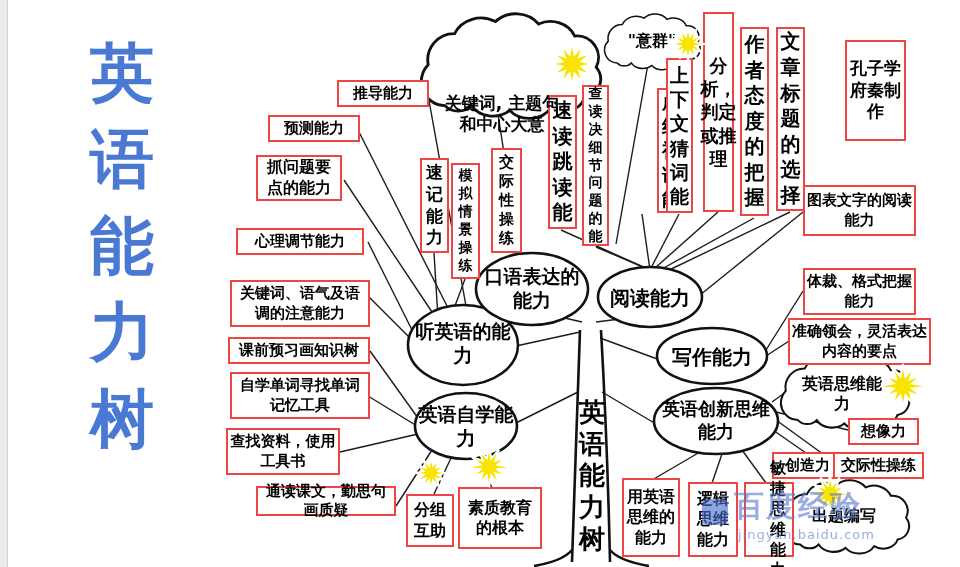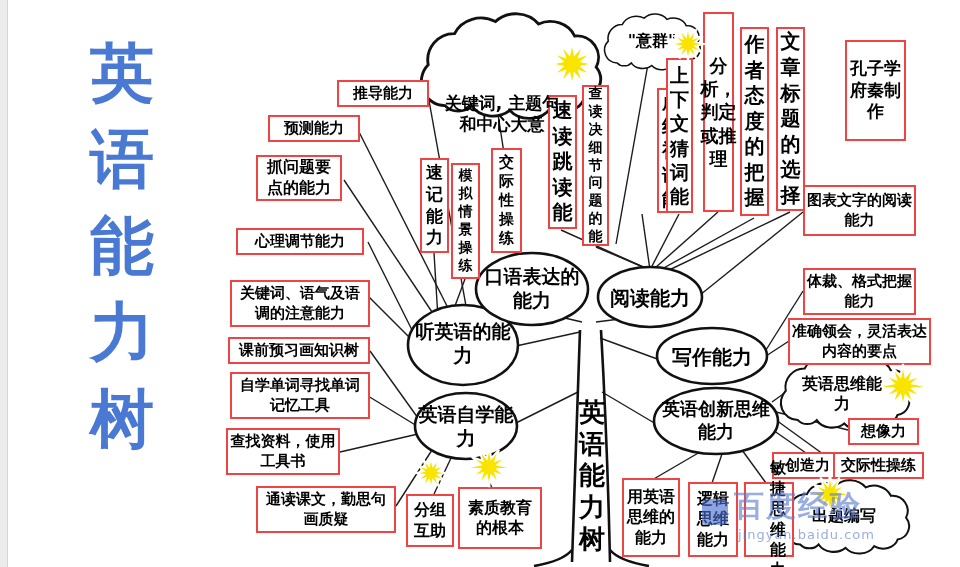--- a/index.html
+++ b/index.html
@@ -119,21 +119,21 @@
   <div class="cloudtext" style="left:800px;top:506px;width:88px;font-size:16px;">出题编写</div>
 
   <div class="box" style="left:337px;top:80px;width:92px;height:27px;">推导能力</div>
   <div class="box" style="left:268px;top:115px;width:92px;height:27px;">预测能力</div>
   <div class="box" style="left:256px;top:155px;width:86px;height:46px;font-size:16px;">抓问题要点的能力</div>
   <div class="box" style="left:236px;top:228px;width:128px;height:27px;">心理调节能力</div>
   <div class="box" style="left:230px;top:280px;width:140px;height:47px;">关键词、语气及语调的注意能力</div>
   <div class="box" style="left:228px;top:337px;width:142px;height:27px;">课前预习画知识树</div>
   <div class="box" style="left:230px;top:372px;width:140px;height:47px;">自学单词寻找单词记忆工具</div>
   <div class="box" style="left:226px;top:428px;width:114px;height:47px;">查找资料，使用工具书</div>
-  <div class="box" style="left:256px;top:486px;width:140px;height:47px;">通读课文，勤思句画质疑</div>
+  <div class="box" style="left:256px;top:486px;width:140px;height:30px;">通读课文，勤思句画质疑</div>
 
   <div class="box v" style="left:420px;top:158px;width:29px;height:95px;font-size:17px;">速记能力</div>
   <div class="box v" style="left:451px;top:163px;width:29px;height:116px;font-size:14px;">模拟情景操练</div>
   <div class="box v" style="left:491px;top:148px;width:31px;height:105px;font-size:15px;">交际性操练</div>
   <div class="box v" style="left:548px;top:95px;width:29px;height:134px;font-size:20px;">速读跳读能</div>
   <div class="box v" style="left:582px;top:85px;width:27px;height:161px;font-size:14px;">查读决细节问题的能</div>
   <div class="box v" style="left:629px;top:88px;width:29px;height:125px;font-size:19px;margin-left:28px;">成组视读能</div>
   <div class="box v" style="left:666px;top:58px;width:27px;height:155px;font-size:19px;">上下文猜词能</div>
   <div class="box v" style="left:703px;top:12px;width:31px;height:200px;font-size:18px;">分析，判定或推理</div>
   <div class="box v" style="left:740px;top:27px;width:29px;height:189px;font-size:20px;">作者态度的把握</div>

